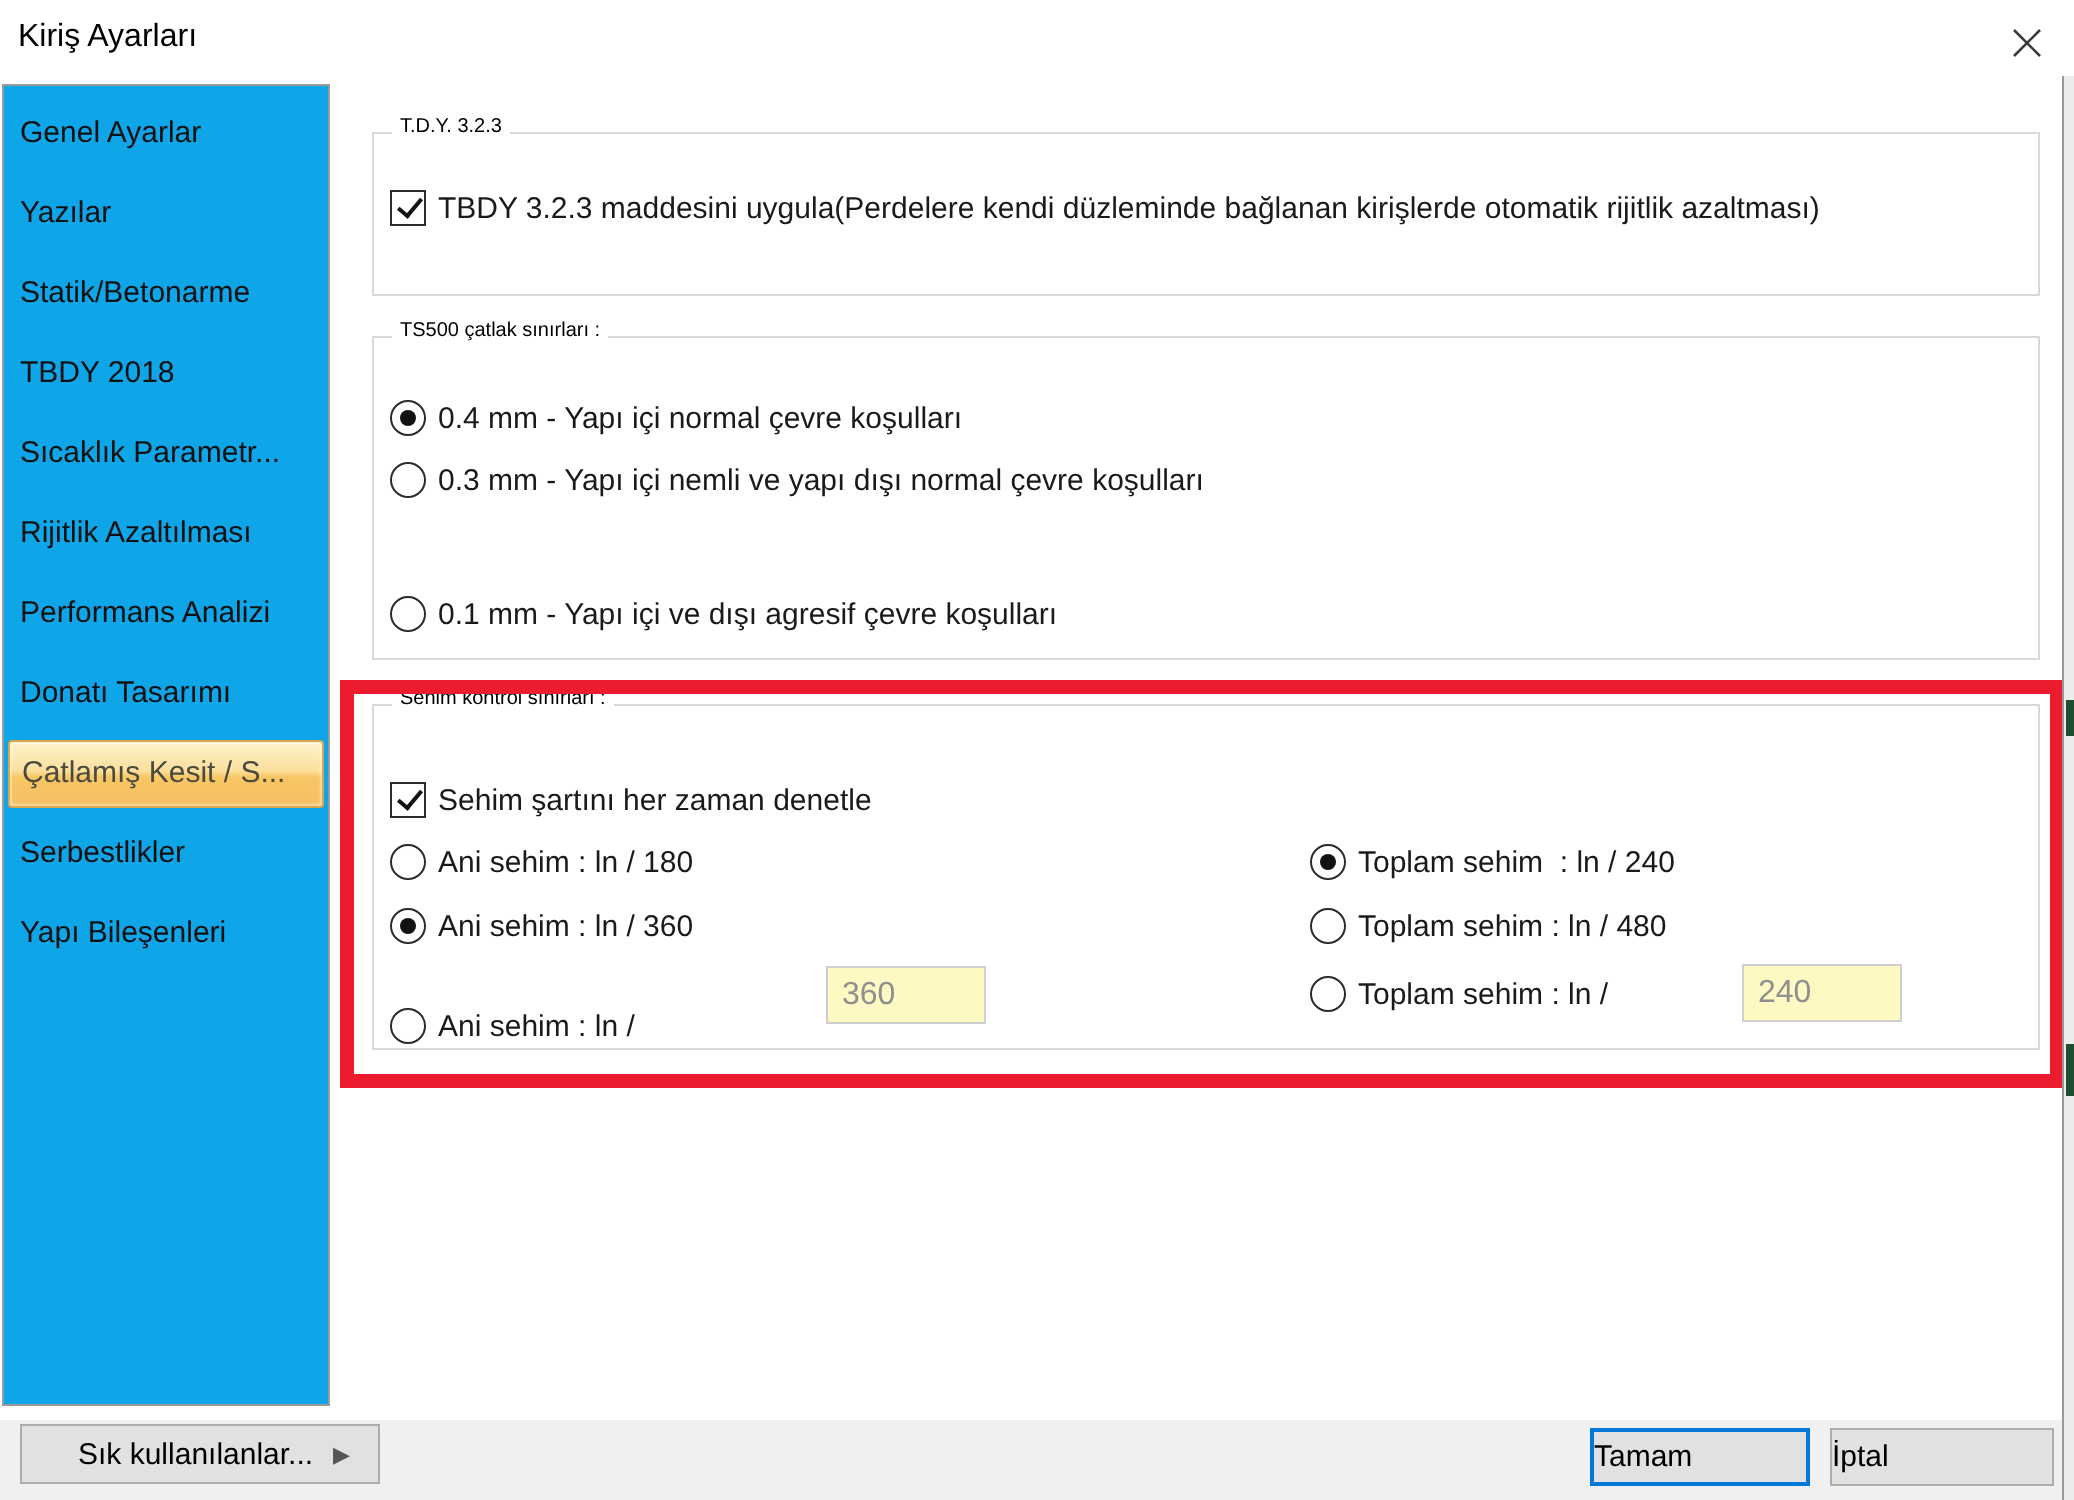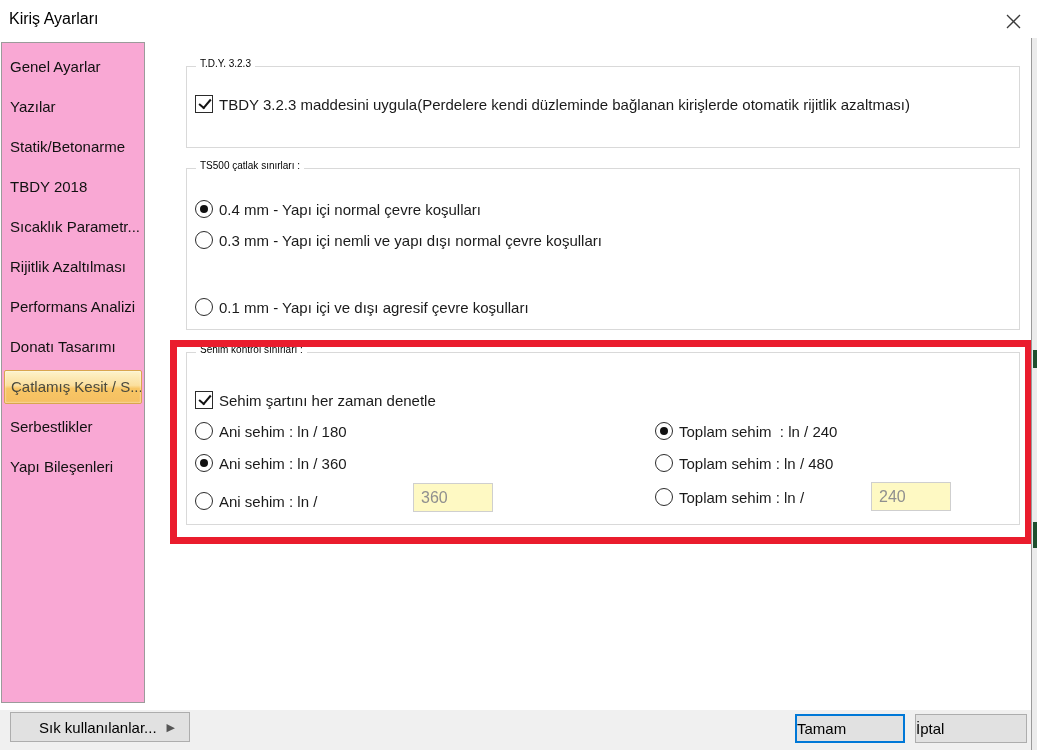--- a/index.html
+++ b/index.html
@@ -17,22 +17,22 @@
     display:flex; align-items:center; justify-content:center; cursor:default; }
 
   
   .edge-strip { position:absolute; left:1031px; top:38px; width:6px; height:712px;
     background:#ececec; border-left:1px solid #9a9a9a; z-index:6; }
   .edge-frag { position:absolute; width:4px; background:#1f4f2e; z-index:7; }
   .edge-frag.f1 { left:1033px; top:350px; height:18px; }
   .edge-frag.f2 { left:1033px; top:522px; height:26px; }
 
   
-  .sidebar { position:absolute; left:1px; top:42px; width:144px; height:661px;
-    border:1px solid #9b9b9b; background:#f9a8d4; }
+  .sidebar { position:absolute; left:1px; top:42px; width:164px; height:661px;
+    border:1px solid #9b9b9b; background:#0ea5e9; }
   .side-item { position:relative; height:40px; line-height:40px; padding-left:8px;
     white-space:nowrap; overflow:hidden; color:#111; }
   .side-item.selected {
     margin:3px 2px; height:34px; line-height:32px; padding-left:6px;
     border:1px solid #d9a64e; border-radius:2px; color:#4a4a3e;
     background:linear-gradient(#fdf3cb, #fbdf9d 45%, #f8c665 55%, #f5bf62);
     box-shadow:inset 0 0 2px #fff;
   }
   .side-list { padding-top:4px; }
 
@@ -141,21 +141,21 @@
     </div>
 
     <div class="row" style="left:8px; top:66px;">
       <span class="radio"></span>
       <span class="lbl">Ani sehim : ln / 180</span>
     </div>
     <div class="row" style="left:8px; top:98px;">
       <span class="radio checked"></span>
       <span class="lbl">Ani sehim : ln / 360</span>
     </div>
-    <div class="row" style="left:8px; top:136px;">
+    <div class="row" style="left:8px; top:148px;">
       <span class="radio"></span>
       <span class="lbl">Ani sehim : ln /</span>
     </div>
     <input class="numbox" style="left: 226px; top: 130px;" value="360">
 
     <div class="row" style="left:468px; top:66px;">
       <span class="radio checked"></span>
       <span class="lbl">Toplam sehim  : ln / 240</span>
     </div>
     <div class="row" style="left:468px; top:98px;">

